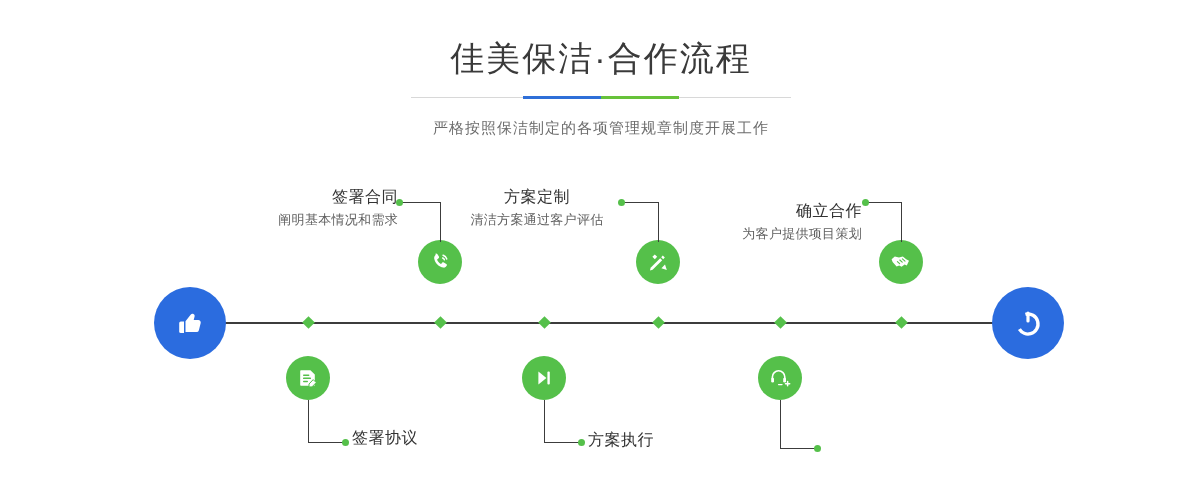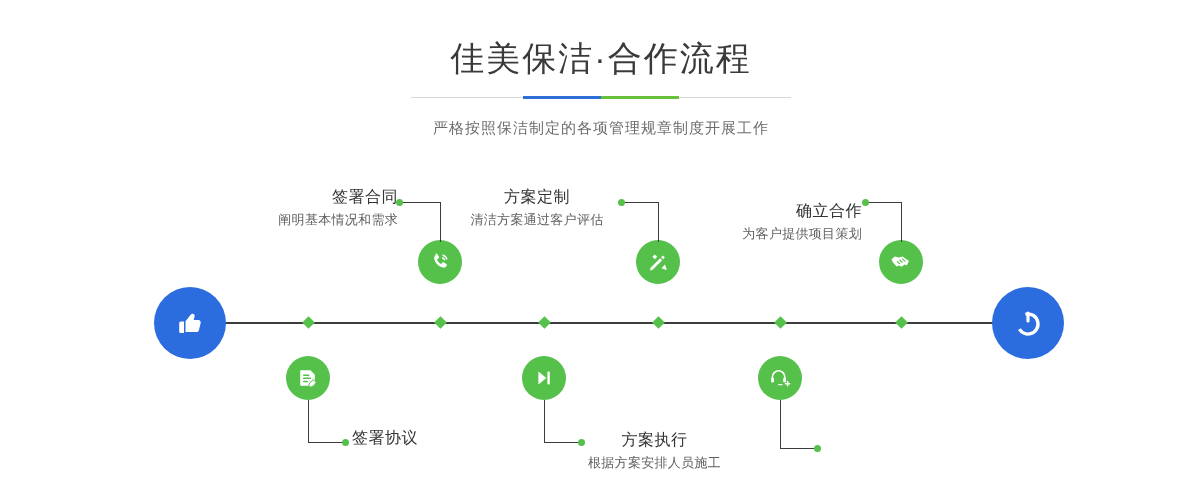--- a/index.html
+++ b/index.html
@@ -250,21 +250,20 @@
         <rect x="15.4" y="5.4" width="2.4" height="13.2" rx="1" fill="#ffffff"></rect>
       </svg>
     </span>
   </div>
   <div class="dot" style="left:540px; top:318px;"></div>
   <div class="connector v" style="left:544px; top:400px; height:42px;"></div>
   <div class="connector h" style="left:544px; top:442px; width:36px;"></div>
   <div class="arrowdot" style="left:578px; top:439px;"></div>
   <div class="label below" style="left:588px; top:429px;">
     <div class="lab-title">方案执行</div>
-    <div class="lab-desc">根据方案安排人员施工</div>
   </div>
 
   <div class="node" style="left:879px; top:240px;">
     <span>
       <svg width="24" height="24" viewBox="0 0 24 24" fill="none">
         <path d="M2.6 9.2l3.2-2.6 4.2.9 3.8-.9 3.4 2.6 2.8 1.6-2.2 4.8-2.2-1.2-3 2.4-2.4-1.4-2.6 1.2-4-4.6z" fill="#ffffff"></path>
         <path d="M8.4 11.6l2.2 2M10.8 10l2.4 2.2M13.4 8.8l2.6 2.4" stroke="#55c04a" stroke-width="1.1" stroke-linecap="round"></path>
       </svg>
     </span>
   </div>

